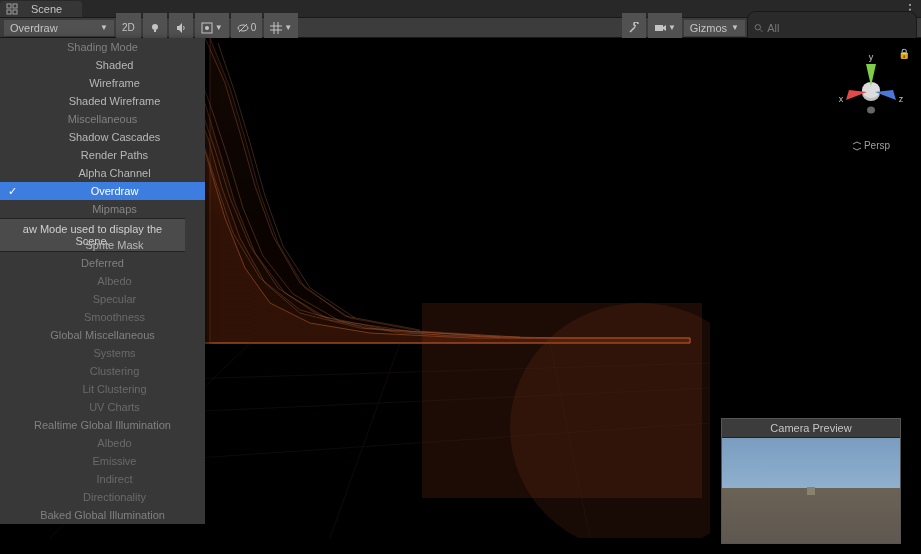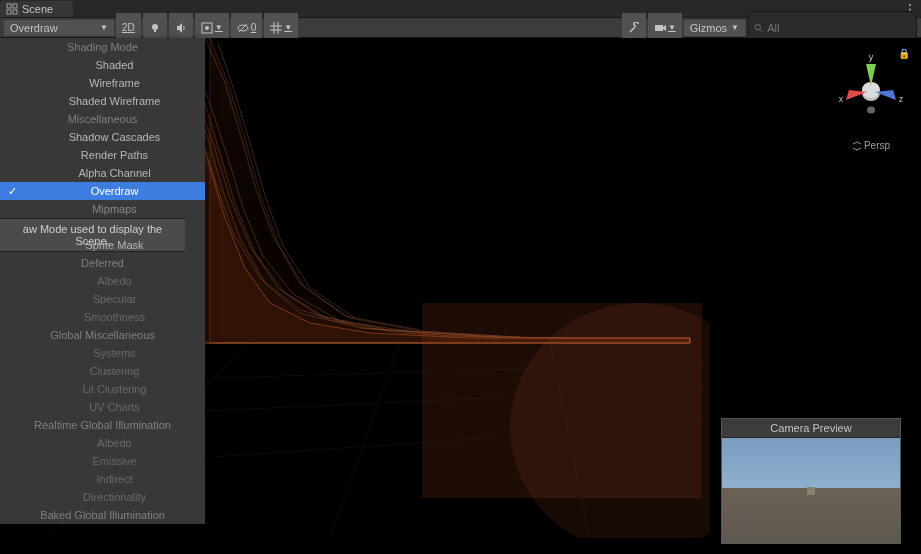--- a/index.html
+++ b/index.html
@@ -1,28 +1,28 @@
 <!DOCTYPE html>
 <html><head>
 <meta charset="utf-8">
 <style>
 * { margin: 0; padding: 0; box-sizing: border-box; font-family: Arial, sans-serif; }
 body { background: #000; width: 921px; height: 554px; overflow: hidden; position: relative; }
 
 .window { width: 100%; height: 100%; background: #282828; position: relative; }
 
 .tab-bar { height: 18px; background: #282828; display: flex; align-items: center; border-bottom: 1px solid #191919; }
-.tab { background: #363636; color: #c4c4c4; font-size: 11px; padding: 2px 20px 2px 6px; display: flex; align-items: center; gap: 4px; border-radius: 3px 3px 0 0; }
+.tab { background: #363636; color: #c4c4c4; font-size: 11px; padding: 2px 20px 2px 6px; display: flex; align-items: center; gap: 13px; border-radius: 3px 3px 0 0; }
 .tab-icon { width: 12px; height: 12px; display: inline-block; }
 .more-icon { margin-left: auto; margin-right: 4px; color: #c4c4c4; font-size: 14px; cursor: pointer; }
 
 .toolbar { height: 20px; background: #3c3c3c; display: flex; align-items: center; border-bottom: 1px solid #191919; padding: 0 4px; gap: 2px; }
 .dropdown-btn { background: #515151; color: #c4c4c4; font-size: 11px; padding: 1px 6px; display: flex; align-items: center; gap: 4px; border: none; cursor: pointer; height: 16px; }
 .dropdown-btn .arrow { font-size: 8px; }
-.toolbar-btn { background: #515151; color: #c4c4c4; font-size: 10px; padding: 1px 6px; border: none; cursor: pointer; height: 30px; display: flex; align-items: center; justify-content: center; min-width: 22px; text-decoration: underline; }
+.toolbar-btn { background: #515151; color: #c4c4c4; font-size: 10px; padding: 1px 6px; border: none; cursor: pointer; height: 30px; display: flex; align-items: center; justify-content: center; min-width: 22px; }
 .spacer { flex: 1; }
 .search-box { background: #2a2a2a; border: 1px solid #191919; border-radius: 8px; height: 16px; display: flex; align-items: center; padding: 16px 6px; width: 170px; gap: 4px; }
 .search-box input { background: transparent; border: none; outline: none; color: #c4c4c4; font-size: 11px; width: 100%; }
 .search-icon { width: 10px; height: 10px; }
 
 .viewport { position: absolute; top: 38px; left: 0; right: 0; bottom: 0; background: #000; overflow: hidden; }
 
 .terrain { position: absolute; top: 0; left: 50px; width: 660px; height: 500px; }
 
 .dropdown-panel { position: absolute; top: 38px; left: 0; width: 205px; background: #383838; color: #b8b8b8; font-size: 11px; z-index: 100; box-shadow: 2px 2px 8px rgba(0,0,0,0.5); text-align: center; }

